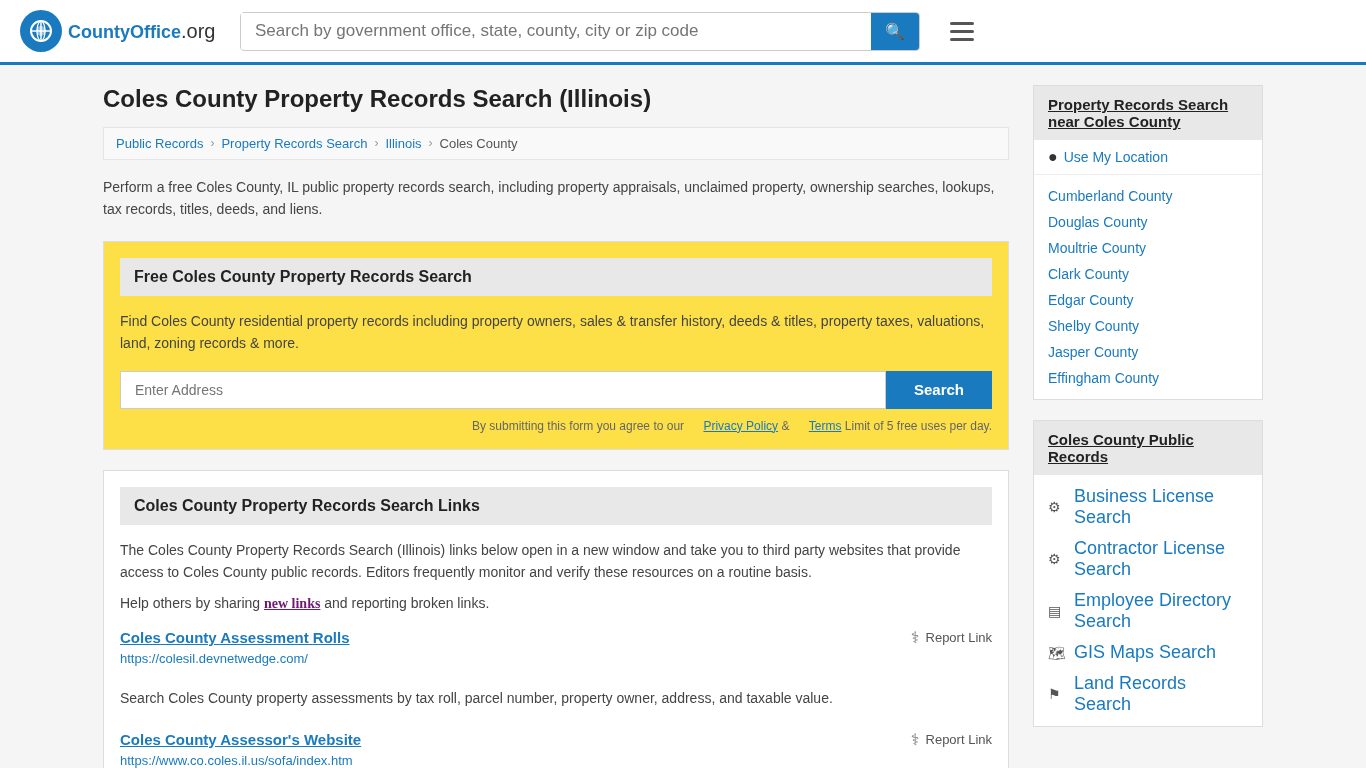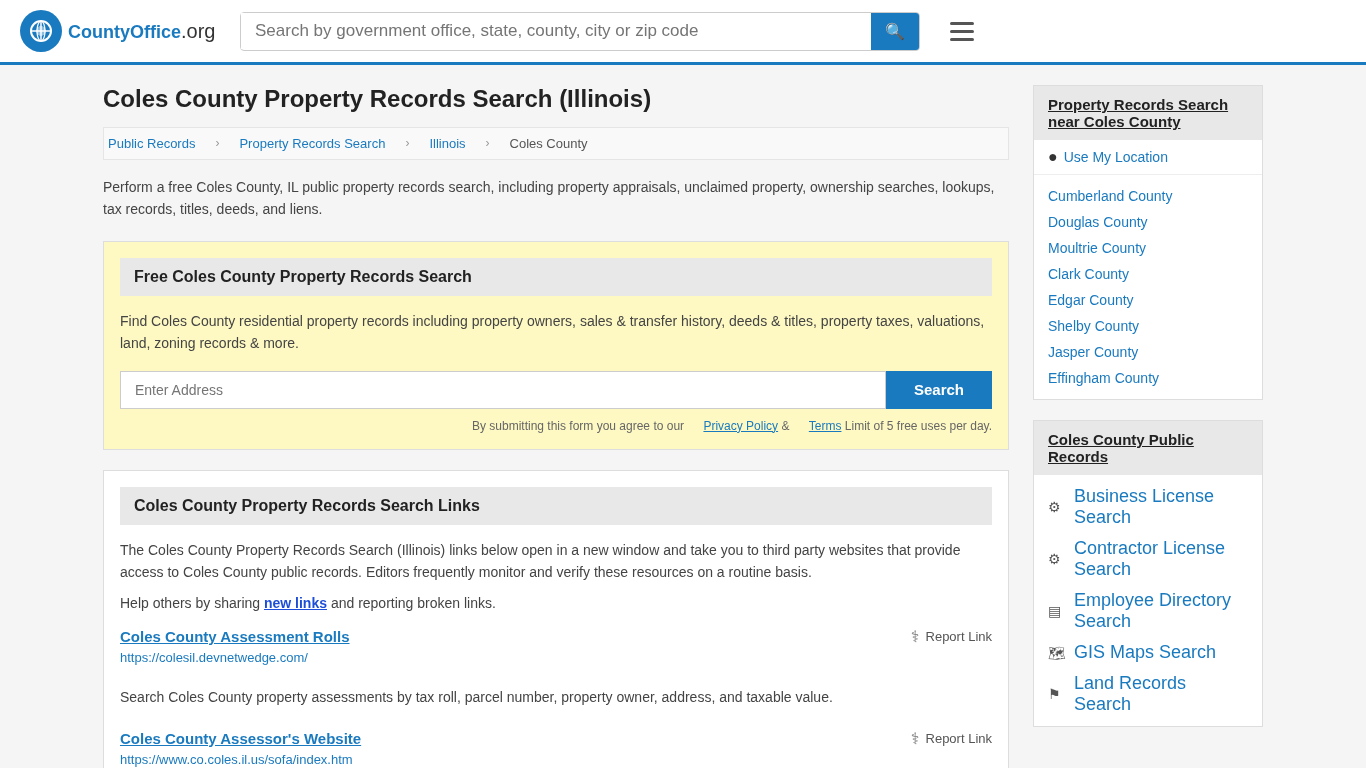--- a/index.html
+++ b/index.html
@@ -92,26 +92,26 @@
       font-weight: bold;
       color: #222;
       margin-bottom: 14px;
     }
 
     
     .breadcrumb {
       font-size: 13px;
       color: #555;
       background: #f9f9f9;
-      padding: 8px 4px;
+      padding: 8px 12px;
       border: 1px solid #e5e5e5;
       margin-bottom: 16px;
       display: flex;
       align-items: flex-start;
-      gap: 20px;
+      gap: 7px;
       flex-wrap: wrap;
     }
     .breadcrumb a {
       color: #1a7abf;
       text-decoration: none;
     }
     .breadcrumb-sep { color: #999; font-size: 12px; }
 
     
     .description {
@@ -126,21 +126,21 @@
       background: #e8e8e8;
       padding: 10px 14px;
       font-size: 16px;
       font-weight: bold;
       color: #222;
       margin-bottom: 14px;
     }
 
     
     .search-section {
-      background: #fef9c3;
+      background: #fde047;
       border: 1px solid #ddd;
       padding: 16px;
       margin-bottom: 20px;
     }
     .search-section p {
       font-size: 14px;
       color: #444;
       line-height: 1.6;
       margin-bottom: 16px;
     }
@@ -187,23 +187,24 @@
       color: #444;
       line-height: 1.6;
       margin-bottom: 12px;
     }
     .new-links-note {
       font-size: 14px;
       color: #444;
       margin-bottom: 16px;
     }
     .new-links-note a {
-      color: #1d4ed8;
+      color: #701a75;
       text-decoration: underline;
       font-weight: bold;
+      font-family: Liberation Serif, serif;
     }
 
     
     .link-item {
       margin-bottom: 20px;
     }
     .link-item-header {
       display: flex;
       justify-content: space-between;
       align-items: center;

